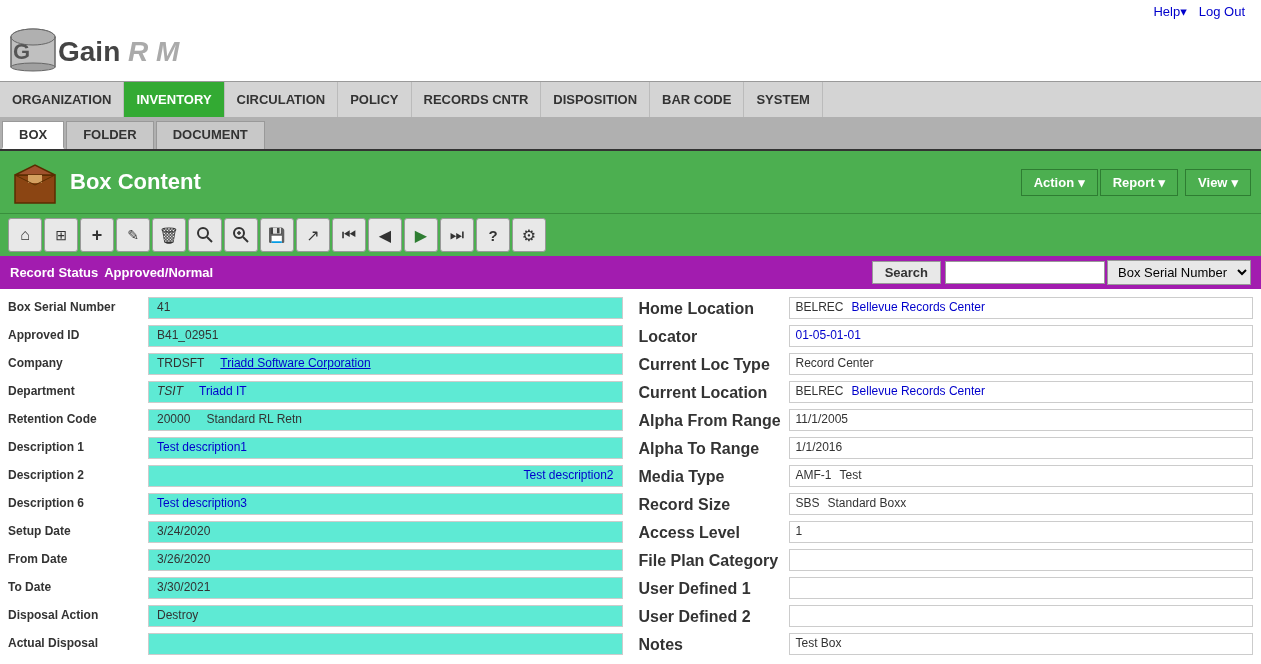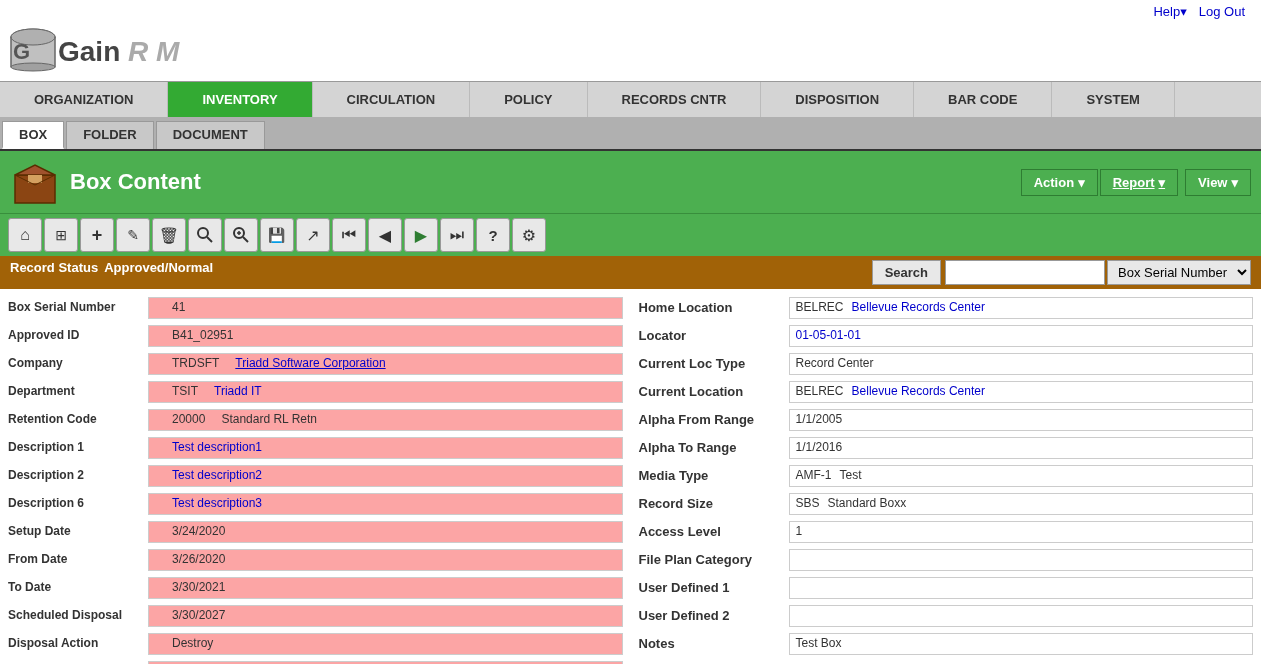--- a/index.html
+++ b/index.html
@@ -7,56 +7,56 @@
 
     
     #top-bar { display: flex; justify-content: flex-end; padding: 4px 16px; background: #fff; }
     #top-bar a { color: #00c; text-decoration: none; font-size: 13px; margin-left: 12px; }
 
     
     #logo-area { display: flex; align-items: center; padding: 4px 8px; background: #fff; }
 
     
     #nav-bar { display: flex; background: #d4d4d4; border-top: 1px solid #999; }
-    .nav-item { padding: 10px 34px; font-size: 13px; font-weight: bold; color: #333; cursor: pointer; border-right: 1px solid #bbb; }
+    .nav-item { padding: 10px 12px; font-size: 13px; font-weight: bold; color: #333; cursor: pointer; border-right: 1px solid #bbb; }
     .nav-item.active { background: #3a3; color: #fff; }
 
     
     #tab-bar { display: flex; background: #b0b0b0; padding: 4px 0 0 0; border-bottom: 2px solid #333; }
     .tab-item { padding: 5px 16px; font-size: 13px; font-weight: bold; color: #333; cursor: pointer; background: #c8c8c8; border: 1px solid #999; border-bottom: none; margin-left: 2px; }
     .tab-item.active { background: #fff; border-bottom: 2px solid #fff; }
 
     
     #content-header { display: flex; align-items: center; background: #4caf50; padding: 6px 10px; }
     #box-title { font-size: 22px; font-weight: bold; color: #fff; flex: 1; }
     .header-btn { background: #4caf50; color: #fff; border: 1px solid #2e7d32; padding: 5px 12px; font-size: 13px; font-weight: bold; cursor: pointer; display: flex; align-items: center; gap: 4px; }
 
     
     #toolbar { background: #4caf50; padding: 4px 8px; display: flex; align-items: center; gap: 2px; border-top: 1px solid #388e3c; }
     .tool-btn { width: 34px; height: 34px; background: #e8e8e8; border: 1px solid #999; border-radius: 3px; cursor: pointer; display: flex; align-items: center; justify-content: center; font-size: 16px; color: #333; }
 
     
-    #status-bar { display: flex; background: #a16207; padding: 4px 10px; color: #fff; font-weight: bold; font-size: 13px; }
+    #status-bar { display: flex; align-items: center; background: #a21caf; padding: 4px 10px; color: #fff; font-weight: bold; font-size: 13px; }
     #search-btn { background: #e8e8e8; color: #333; border: 1px solid #999; padding: 3px 12px; cursor: pointer; font-size: 13px; font-weight: bold; }
     #search-input { border: 1px solid #999; padding: 3px 6px; font-size: 13px; width: 160px; }
 
     
     #main-form { display: flex; padding: 8px; gap: 16px; }
     .form-left { flex: 1; }
     .form-right { flex: 1; }
 
     .field-row { display: flex; align-items: flex-start; margin-bottom: 6px; }
     .field-label { width: 140px; font-size: 12px; font-weight: bold; color: #333; padding-top: 3px; flex-shrink: 0; }
-    .field-value { border: 1px solid #ccc; padding: 2px 23px; font-size: 12px; min-height: 22px; background: #fca5a5; flex: 1; color: #00c; }
+    .field-value { border: 1px solid #ccc; padding: 2px 8px; font-size: 12px; min-height: 22px; background: #5eead4; flex: 1; color: #00c; }
     .field-value.plain { color: #333; }
     .field-value.twopart { display: flex; gap: 16px; }
     .field-value.twopart span:first-child { color: #333; }
     .field-value.twopart span:last-child { color: #00c; }
 
-    .right-label { width: 150px; font-size: 13px; font-weight: bold; color: #333; padding-top: 3px; flex-shrink: 0; }
+    .right-label { width: 150px; font-size: 16px; font-weight: bold; color: #333; padding-top: 3px; flex-shrink: 0; }
     .right-value { border: 1px solid #ccc; padding: 2px 6px; font-size: 12px; min-height: 22px; background: #fff; flex: 1; color: #00c; }
     .right-value.plain { color: #333; }
     .right-value.twopart { display: flex; gap: 8px; }
     .right-value.twopart span:first-child { color: #333; }
     .right-value.twopart span:last-child { color: #00c; }
 
     
     .box-svg { width: 50px; height: 50px; }
   </style>
 </head>
@@ -106,21 +106,21 @@
     <polygon points="5,18 25,8 45,18" fill="#a0522d" stroke="#5a2d00" stroke-width="1.5"></polygon>
     <rect x="18" y="18" width="14" height="8" fill="#d4a060"></rect>
     <line x1="5" y1="18" x2="25" y2="28" stroke="#5a2d00" stroke-width="1"></line>
     <line x1="45" y1="18" x2="25" y2="28" stroke="#5a2d00" stroke-width="1"></line>
   </svg>
   <div id="box-title" style="font-size:22px;font-weight:bold;color:#fff;flex:1;">Box Content</div>
   <button class="header-btn">
     <span>Action</span>
     <span>▾</span>
   </button>
-  <button class="header-btn" style="margin-left:2px;text-decoration:underline;">
+  <button class="header-btn" style="margin-left:2px;">
     <span>Report</span>
     <span>▾</span>
   </button>
   <button class="header-btn" style="margin-left:7px;">
     <span>View</span>
     <span>▾</span>
   </button>
 </div>
 
 <div id="toolbar">
@@ -183,41 +183,41 @@
       <div class="field-label">Company</div>
       <div class="field-value twopart">
         <span style="color:#333;">TRDSFT</span>
         <span style="color:#00c;text-decoration:underline;">Triadd Software Corporation</span>
       </div>
     </div>
 
     <div class="field-row">
       <div class="field-label">Department</div>
       <div class="field-value twopart">
-        <span style="color:#333;">TSIT</span>
+        <span style="color:#333;font-style:italic;">TSIT</span>
         <span style="color:#00c;">Triadd IT</span>
       </div>
     </div>
 
     <div class="field-row">
       <div class="field-label">Retention Code</div>
       <div class="field-value twopart">
         <span style="color:#333;">20000</span>
         <span style="color:#333;">Standard RL Retn</span>
       </div>
     </div>
 
     <div class="field-row">
       <div class="field-label">Description 1</div>
       <div class="field-value" style="color:#00c;">Test description1</div>
     </div>
 
     <div class="field-row">
       <div class="field-label">Description 2</div>
-      <div class="field-value" style="color:#00c;">Test description2</div>
+      <div class="field-value" style="color:#00c;text-align:right;">Test description2</div>
     </div>
 
     <div class="field-row">
       <div class="field-label">Description 6</div>
       <div class="field-value" style="color:#00c;">Test description3</div>
     </div>
 
     <div class="field-row">
       <div class="field-label">Setup Date</div>
       <div class="field-value plain">3/24/2020</div>
@@ -226,24 +226,20 @@
     <div class="field-row">
       <div class="field-label">From Date</div>
       <div class="field-value plain">3/26/2020</div>
     </div>
 
     <div class="field-row">
       <div class="field-label">To Date</div>
       <div class="field-value plain">3/30/2021</div>
     </div>
 
-    <div class="field-row">
-      <div class="field-label">Scheduled Disposal</div>
-      <div class="field-value plain">3/30/2027</div>
-    </div>
 
     <div class="field-row">
       <div class="field-label">Disposal Action</div>
       <div class="field-value plain">Destroy</div>
     </div>
 
     <div class="field-row">
       <div class="field-label">Actual Disposal</div>
       <div class="field-value plain"></div>
     </div>
@@ -273,21 +269,21 @@
     <div class="field-row">
       <div class="right-label">Current Location</div>
       <div class="right-value twopart">
         <span style="color:#333;">BELREC</span>
         <span style="color:#00c;">Bellevue Records Center</span>
       </div>
     </div>
 
     <div class="field-row">
       <div class="right-label">Alpha From Range</div>
-      <div class="right-value plain">1/1/2005</div>
+      <div class="right-value plain">11/1/2005</div>
     </div>
 
     <div class="field-row">
       <div class="right-label">Alpha To Range</div>
       <div class="right-value plain">1/1/2016</div>
     </div>
 
     <div class="field-row">
       <div class="right-label">Media Type</div>
       <div class="right-value twopart">

